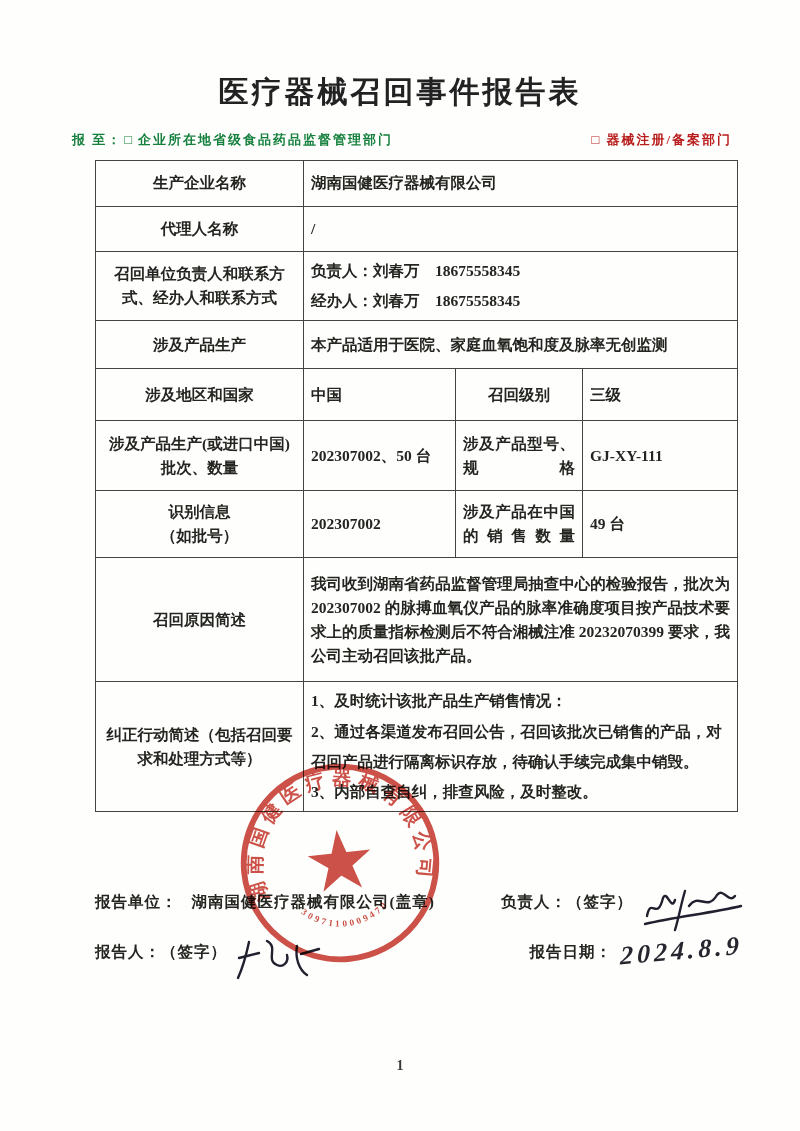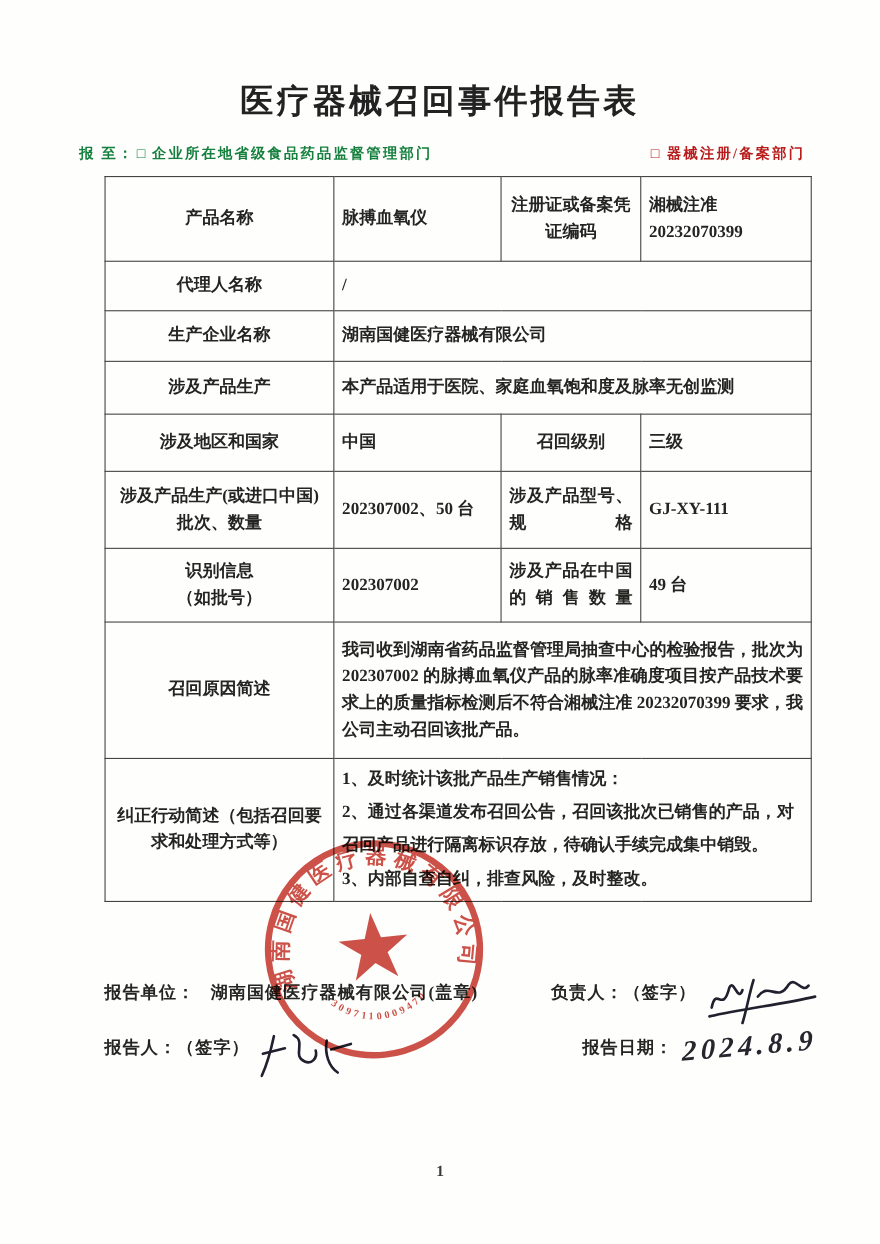--- a/index.html
+++ b/index.html
@@ -83,33 +83,34 @@
   </div>
 
   <table class="form">
     <colgroup>
         <col style="width:208px">
         <col style="width:152px">
         <col style="width:127px">
         <col style="width:155px">
       </colgroup>
     <tbody>
-        <tr style="height:77px">
-      <td class="lab">产品名称</td>
-      <td class="val vtop">脉搏血氧仪</td>
-      <td class="lab">注册证或备案凭证编码</td>
-      <td class="val">湘械注准 20232070399</td>
+    <tr style="height:46px">
+      <td class="lab">生产企业名称</td>
+      <td class="val" colspan="3">湖南国健医疗器械有限公司</td>
     </tr>
     <tr style="height:45px">
       <td class="lab">代理人名称</td>
       <td class="val slash" colspan="3">/</td>
     </tr>
-    <tr style="height:46px">
-      <td class="lab">生产企业名称</td>
-      <td class="val" colspan="3">湖南国健医疗器械有限公司</td>
+    <tr style="height:63px">
+      <td class="lab">召回单位负责人和联系方式、经办人和联系方式</td>
+      <td class="val cell-lines" colspan="3">
+        <div>负责人：刘春万　18675558345</div>
+        <div>经办人：刘春万　18675558345</div>
+      </td>
     </tr>
     <tr style="height:48px">
       <td class="lab">涉及产品生产</td>
       <td class="val" colspan="3">本产品适用于医院、家庭血氧饱和度及脉率无创监测</td>
     </tr>
     <tr style="height:52px">
       <td class="lab">涉及地区和国家</td>
       <td class="val vtop">中国</td>
       <td class="lab">召回级别</td>
       <td class="val vtop">三级</td>

